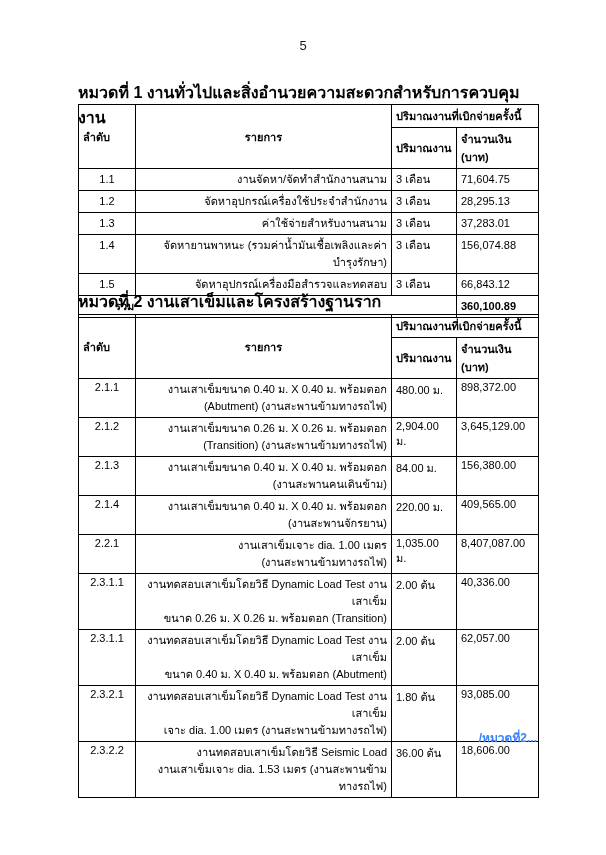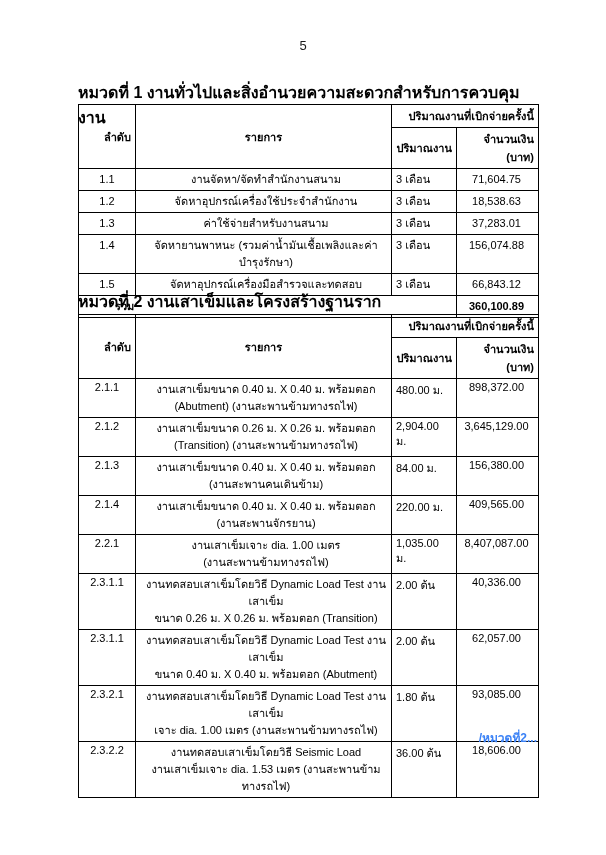--- a/index.html
+++ b/index.html
@@ -21,29 +21,29 @@
   .heading-2 { position:absolute; top:289px; left:0;text-align:right; }
   table.pay-table {
     border-collapse:collapse; width:460px; font-size:11px;
     table-layout:fixed; color:#000;
   }
   .table-1 { position:absolute; top:104px; left:0; }
   .table-2 { position:absolute; top:314px; left:0; }
   .pay-table th, .pay-table td {
     border:1px solid #000; padding:2px 4px; vertical-align:top;
   }
-  .pay-table th { font-weight:bold; text-align:right; vertical-align:middle; }
+  .pay-table th { font-weight:bold; text-align:left; vertical-align:middle; }
   .group-header { height:20px; }
   .sub-header th { height:22px; }
   .col-no   { width:57px;  text-align:center;margin-left:36px; }
-  .col-desc { width:256px; text-align:center; padding-left:9px !important; }
+  .col-desc { width:256px; text-align:right; padding-left:9px !important; }
   .col-qty  { width:65px; }
   .col-amt  { width:82px; }
   td.col-qty { padding-right:7px !important; }
-  td.col-amt { text-align:center; padding-right:6px !important; }
+  td.col-amt { text-align:left; padding-right:6px !important; }
   .desc-line { line-height:17px; }
   .t1-row td { height:21px; line-height:17px; }
   .total-row td { font-weight:bold; height:22px; line-height:17px; }
   .total-label { padding-left:36px !important; text-align:left; }
   .doc-footer {
     position:absolute; top:728px; right:69px;
     font-weight:bold; font-size:12px; color:#3b82f6;
   }
 </style>
 </head>
@@ -83,21 +83,21 @@
             </td>
             <td class="col-qty">3 เดือน</td>
             <td class="col-amt">71,604.75</td>
           </tr>
           <tr class="t1-row">
             <td class="col-no">1.2</td>
             <td class="col-desc">
               <div class="desc-line">จัดหาอุปกรณ์เครื่องใช้ประจำสำนักงาน</div>
             </td>
             <td class="col-qty">3 เดือน</td>
-            <td class="col-amt">18,538.63</td>
+            <td class="col-amt">28,295.13</td>
           </tr>
           <tr class="t1-row">
             <td class="col-no">1.3</td>
             <td class="col-desc">
               <div class="desc-line">ค่าใช้จ่ายสำหรับงานสนาม</div>
             </td>
             <td class="col-qty">3 เดือน</td>
             <td class="col-amt">37,283.01</td>
           </tr>
           <tr class="t1-row">

